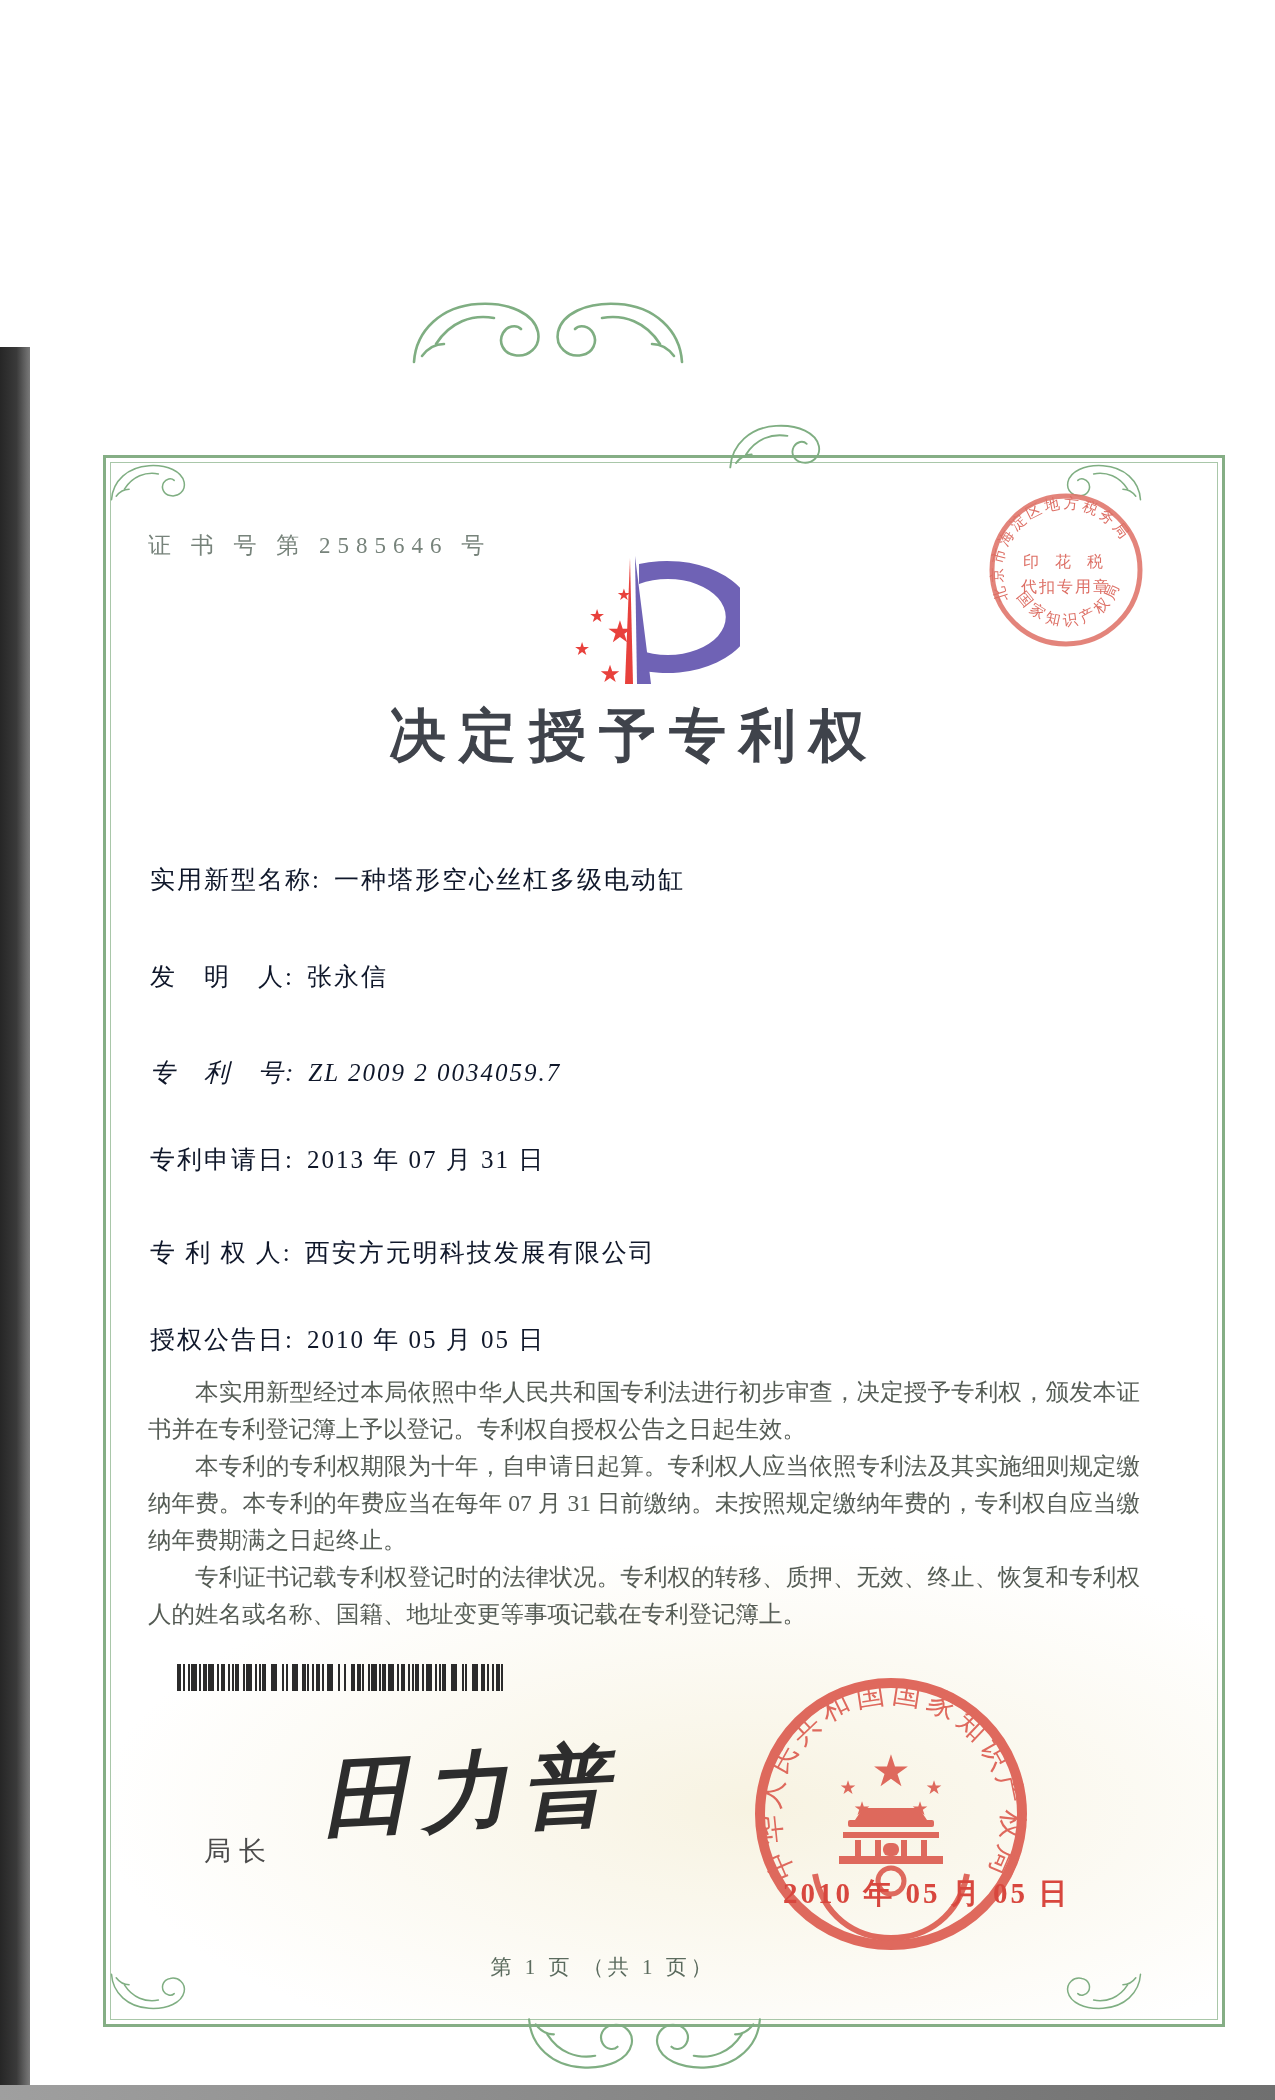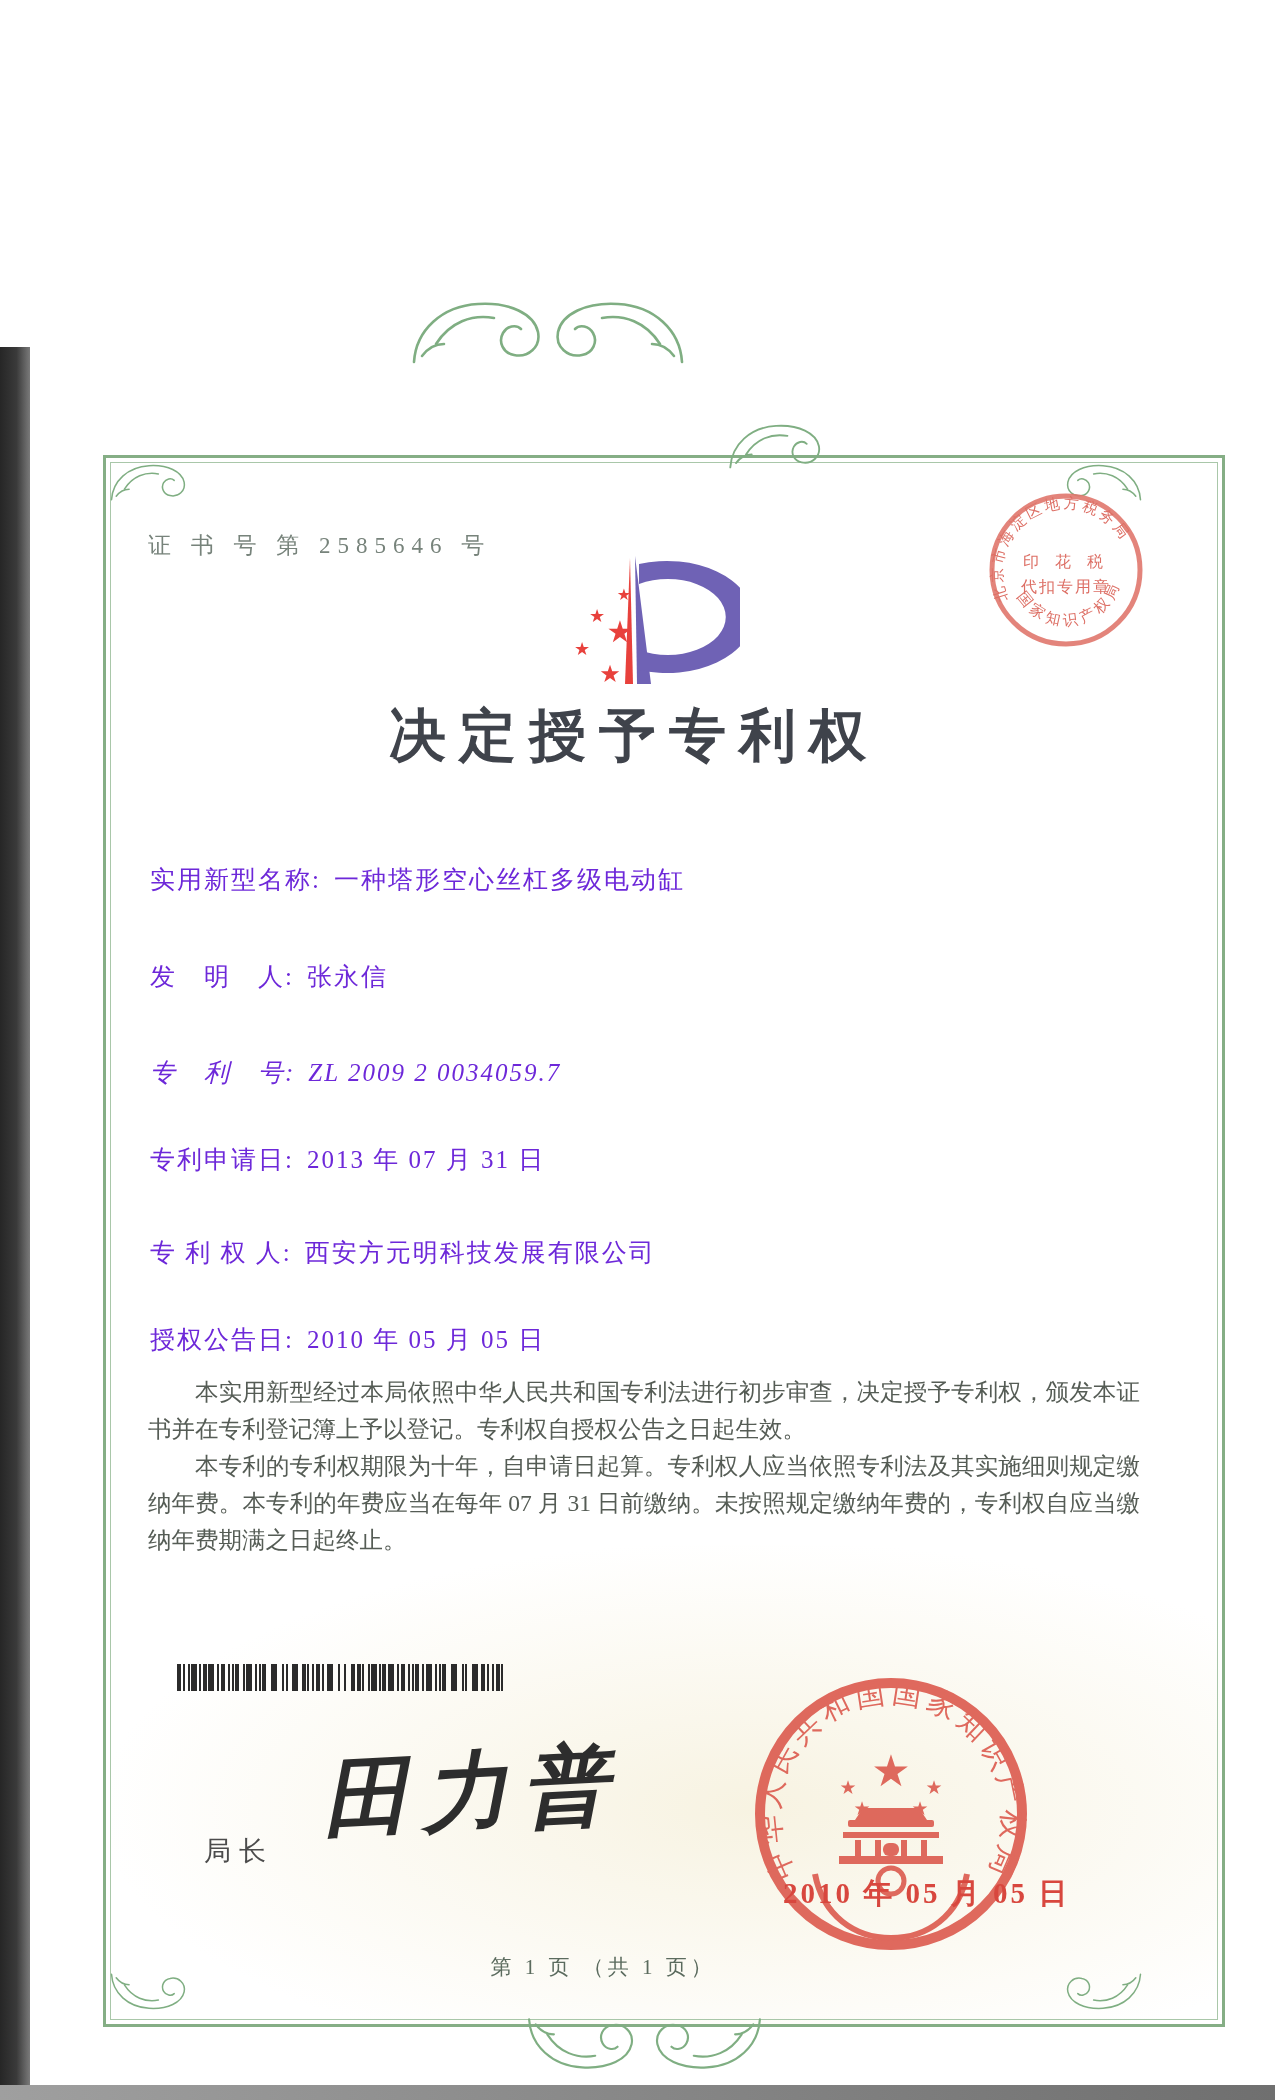--- a/index.html
+++ b/index.html
@@ -28,21 +28,21 @@
 
   .orn { position:absolute; pointer-events:none; }
 
   .cert-no { left:148px; top:530px; font-size:23px; letter-spacing:7px; color:#77837b; }
 
   .logo { left:540px; top:534px; }
 
   .title { left:73px; top:698px; width:1122px; text-align:center;
     font-size:57px; font-weight:700; color:#3f434b; letter-spacing:13px; }
 
-  .field { left:150px; font-size:25px; color:#6d28d9; letter-spacing:2px; white-space:nowrap; }
+  .field { left:150px; font-size:25px; color:#0f172a; letter-spacing:2px; white-space:nowrap; }
   .field .lbl { margin-right:13px; }
   .f1 { top:863px; } .f2 { top:960px; } .f3 { top:1056px;font-style:italic; }
   .f4 { top:1143px; } .f5 { top:1236px; } .f6 { top:1323px; }
 
   .paras { left:148px; top:1374px; width:992px; font-size:23.5px; line-height:37px;
     color:#555c55; text-align:justify; }
   .paras p { margin:0; text-indent:2em; }
 
   .barcode { left:177px; top:1664px; width:364px; height:27px; display:flex; overflow:hidden; }
   .barcode span { flex:none; height:100%; }
@@ -153,20 +153,21 @@
 <div class="abs field f5">
   <span class="lbl">专 利 权 人:</span><span class="val">西安方元明科技发展有限公司</span>
 </div>
 <div class="abs field f6">
   <span class="lbl">授权公告日:</span><span class="val">2010 年 05 月 05 日</span>
 </div>
 
 <div class="abs paras">
   <p>本实用新型经过本局依照中华人民共和国专利法进行初步审查，决定授予专利权，颁发本证书并在专利登记簿上予以登记。专利权自授权公告之日起生效。</p>
   <p>本专利的专利权期限为十年，自申请日起算。专利权人应当依照专利法及其实施细则规定缴纳年费。本专利的年费应当在每年 07 月 31 日前缴纳。未按照规定缴纳年费的，专利权自应当缴纳年费期满之日起终止。</p>
+  <p>专利证书记载专利权登记时的法律状况。专利权的转移、质押、无效、终止、恢复和专利权人的姓名或名称、国籍、地址变更等事项记载在专利登记簿上。</p>
 </div>
 
 <div class="abs barcode" id="barcode">
     <span style="width:4px;background:#2b2b2b"></span>
     <span style="width:1.6px"></span>
     <span style="width:2px;background:#2b2b2b"></span>
     <span style="width:3.2px"></span>
     <span style="width:2px;background:#2b2b2b"></span>
     <span style="width:1.6px"></span>
     <span style="width:6px;background:#2b2b2b"></span>

